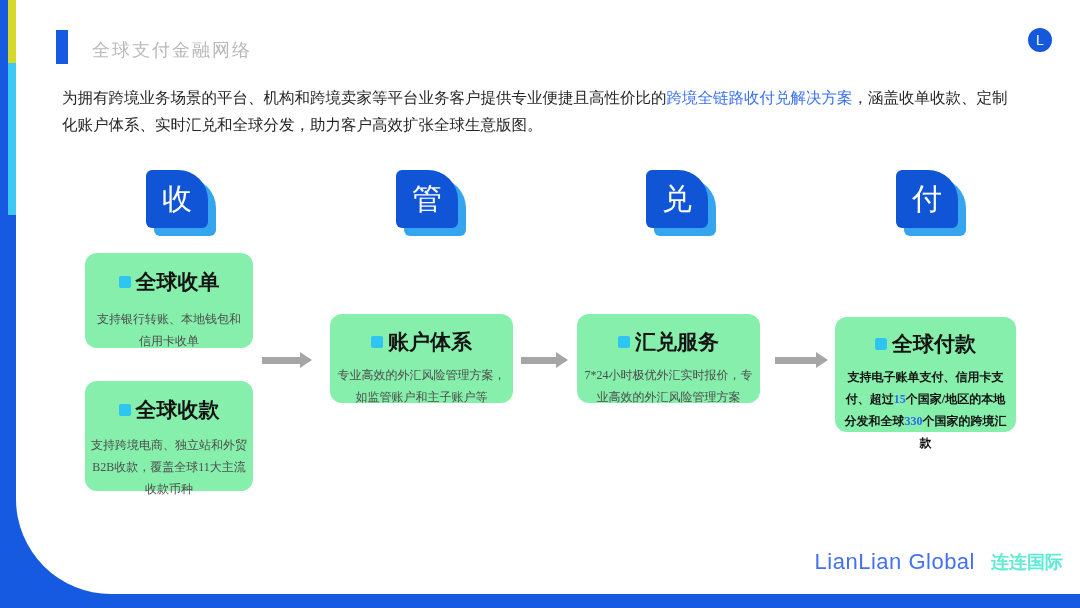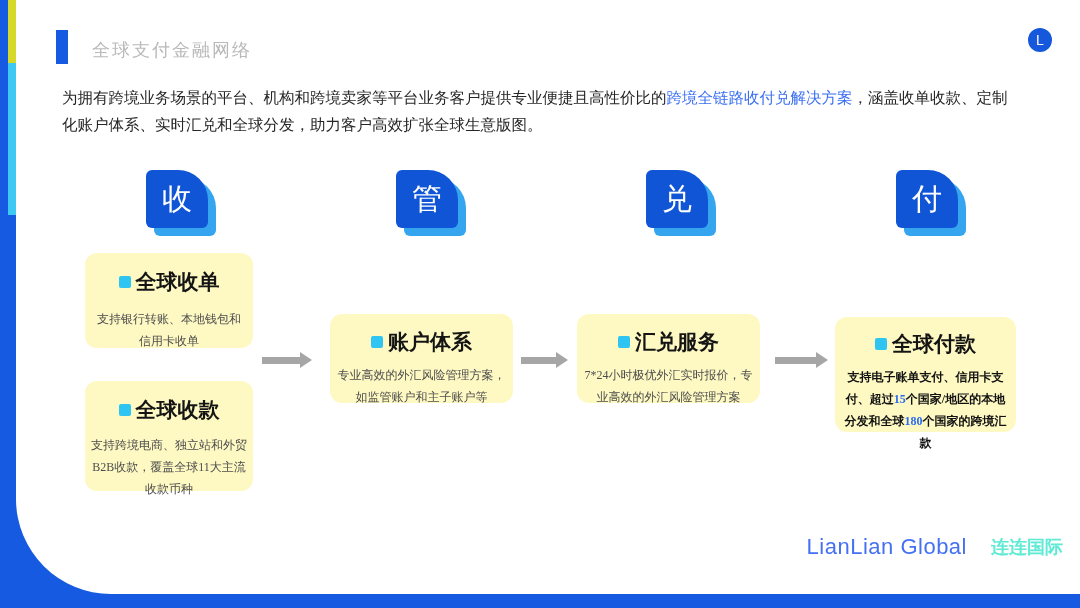--- a/index.html
+++ b/index.html
@@ -48,21 +48,21 @@
   .badge .face{
     position:absolute;left:0;top:0;width:62px;height:58px;
     background:#0f55d6;border-radius:6px 30px 6px 6px;
     display:flex;align-items:center;justify-content:center;
     color:#ffffff;font-size:30px;font-family:"Liberation Serif",serif;
   }
   .badge-0{left:146px;} .badge-1{left:396px;} .badge-2{left:646px;} .badge-3{left:896px;}
 
   
   .card{
-    position:absolute;background:#fef9c3;border-radius:12px;
+    position:absolute;background:#86efac;border-radius:12px;
     text-align:center;box-sizing:border-box;
   }
   .card-title{
     display:flex;align-items:center;justify-content:center;gap:5px;
     font-size:21px;font-weight:bold;color:#141414;
     font-family:"Liberation Serif",serif;
   }
   .bullet{width:12px;height:12px;background:#2fc5f2;border-radius:2px;flex:0 0 auto;}
   .card-body{
     font-size:12px;line-height:22px;color:#4d4d4d;
@@ -88,21 +88,21 @@
     position:absolute;top:0;width:0;height:0;
     border-top:8px solid transparent;border-bottom:8px solid transparent;
     border-left:12px solid #a6a6a6;
   }
   .arrow-1{left:262px;width:50px;} .arrow-1 .line{width:40px;} .arrow-1 .head{left:38px;}
   .arrow-2{left:521px;width:47px;} .arrow-2 .line{width:37px;} .arrow-2 .head{left:35px;}
   .arrow-3{left:775px;width:53px;} .arrow-3 .line{width:43px;} .arrow-3 .head{left:41px;}
 
   
   .footer{
-    position:absolute;right:17px;top:534px;display:flex;align-items:center;gap:24px;
+    position:absolute;right:17px;top:549px;display:flex;align-items:center;gap:16px;
   }
   .brand-en{font-size:22px;color:#4471f3;font-family:"Liberation Sans",sans-serif;letter-spacing:0.5px;}
   .brand-cn{font-size:18px;color:#5eead4;font-weight:bold;font-family:"Liberation Sans",sans-serif;}
 </style>
 </head>
 <body>
 
 <div class="stage">
 
   <div class="panel"></div>
@@ -165,21 +165,21 @@
       <span>汇兑服务</span>
     </div>
     <div class="card-body">7*24小时极优外汇实时报价，专业高效的外汇风险管理方案</div>
   </div>
 
   <div class="card card-e">
     <div class="card-title">
       <span class="bullet"></span>
       <span>全球付款</span>
     </div>
-    <div class="card-body"><span>支持电子账单支付、信用卡支付、超过</span><span class="num">15</span><span>个国家/地区的本地分发和全球</span><span class="num">180</span><span>个国家的跨境汇款</span></div>
+    <div class="card-body"><span>支持电子账单支付、信用卡支付、超过</span><span class="num">15</span><span>个国家/地区的本地分发和全球</span><span class="num">330</span><span>个国家的跨境汇款</span></div>
   </div>
 
   <div class="arrow arrow-1">
     <div class="line"></div>
     <div class="head"></div>
   </div>
   <div class="arrow arrow-2">
     <div class="line"></div>
     <div class="head"></div>
   </div>

